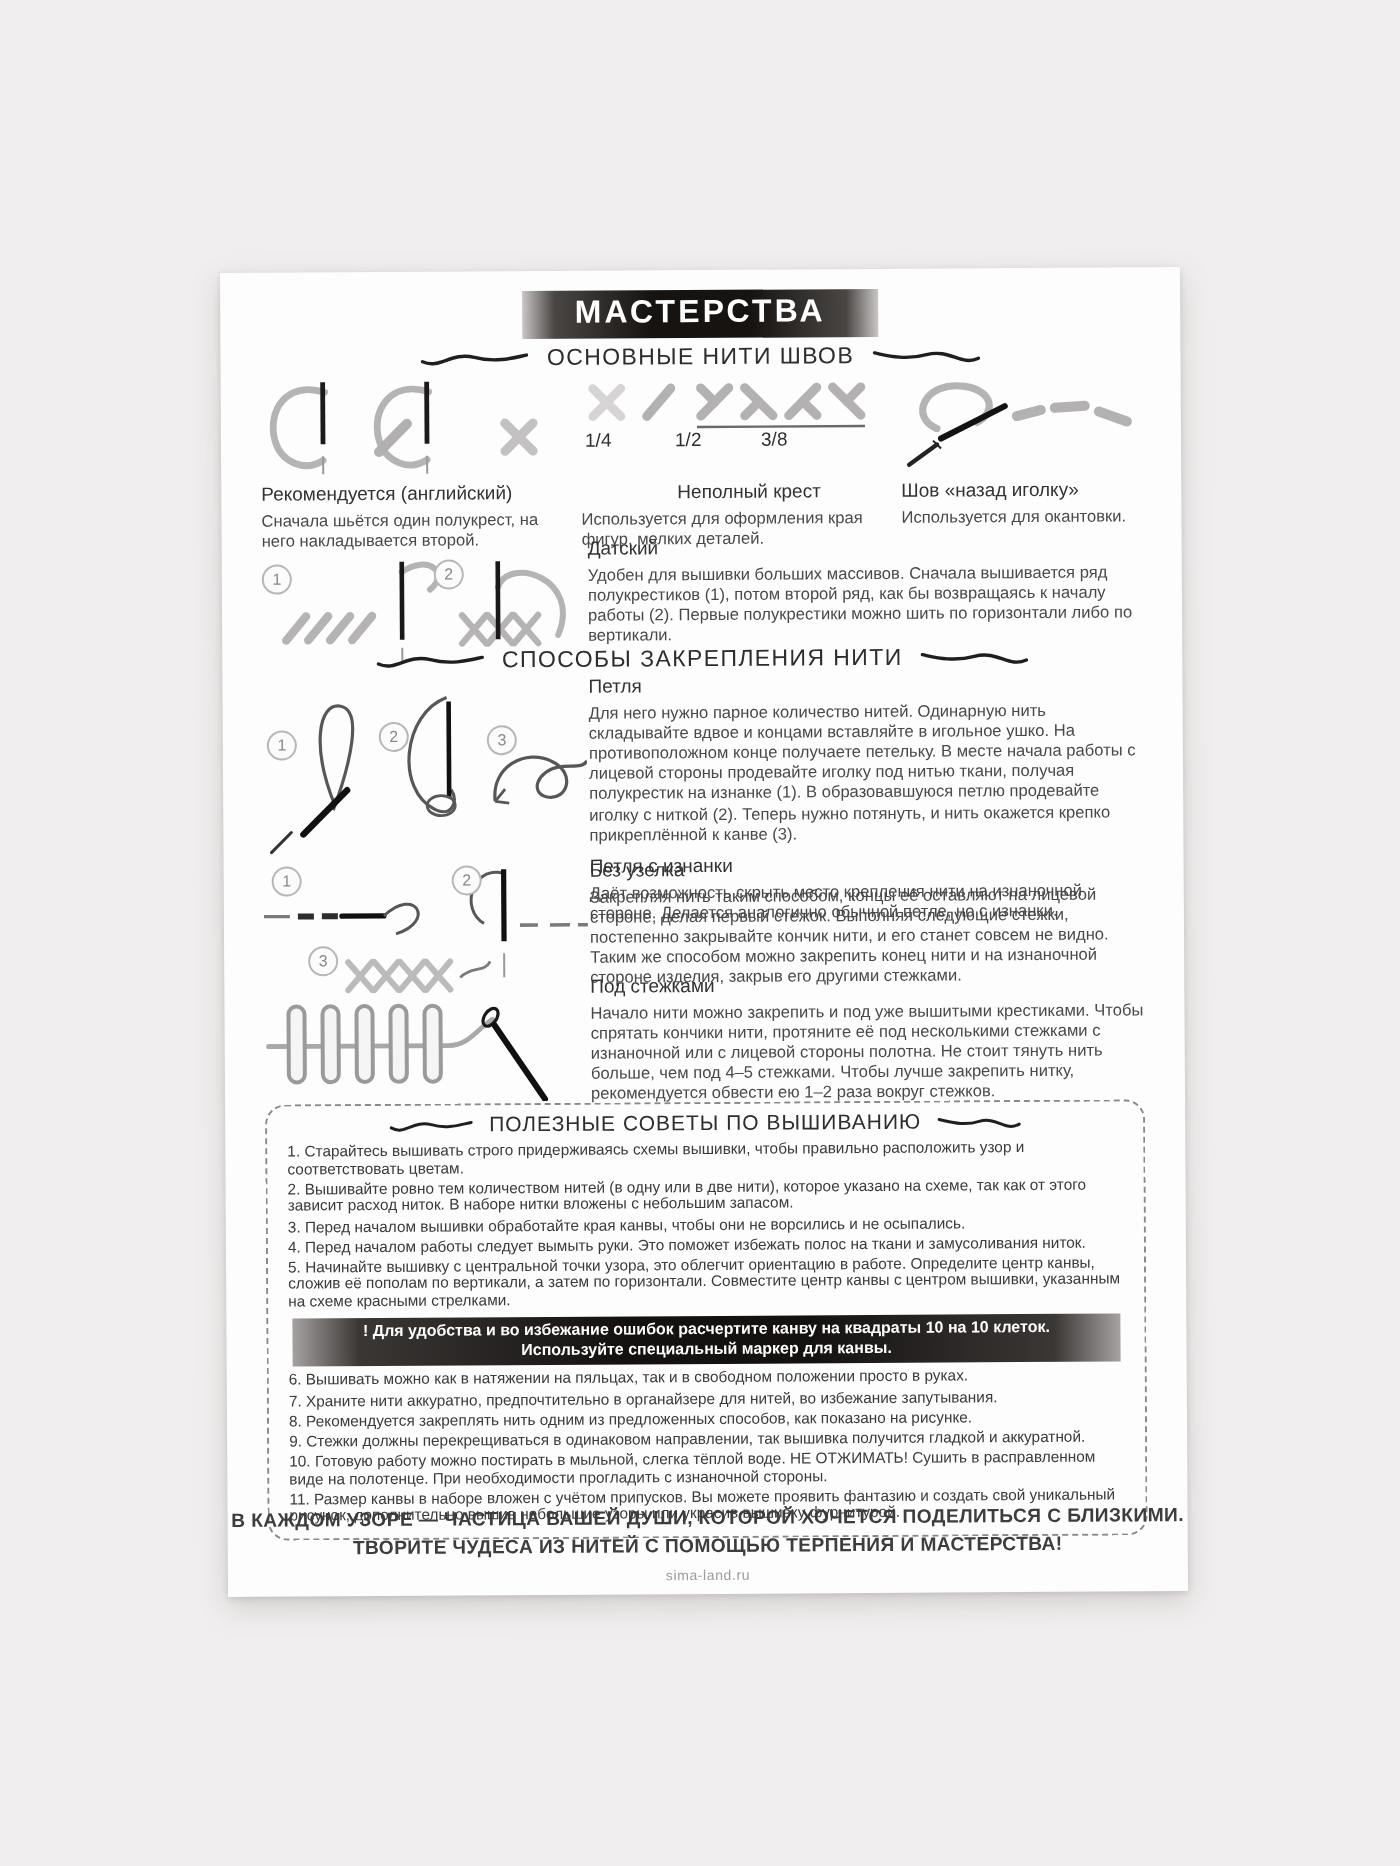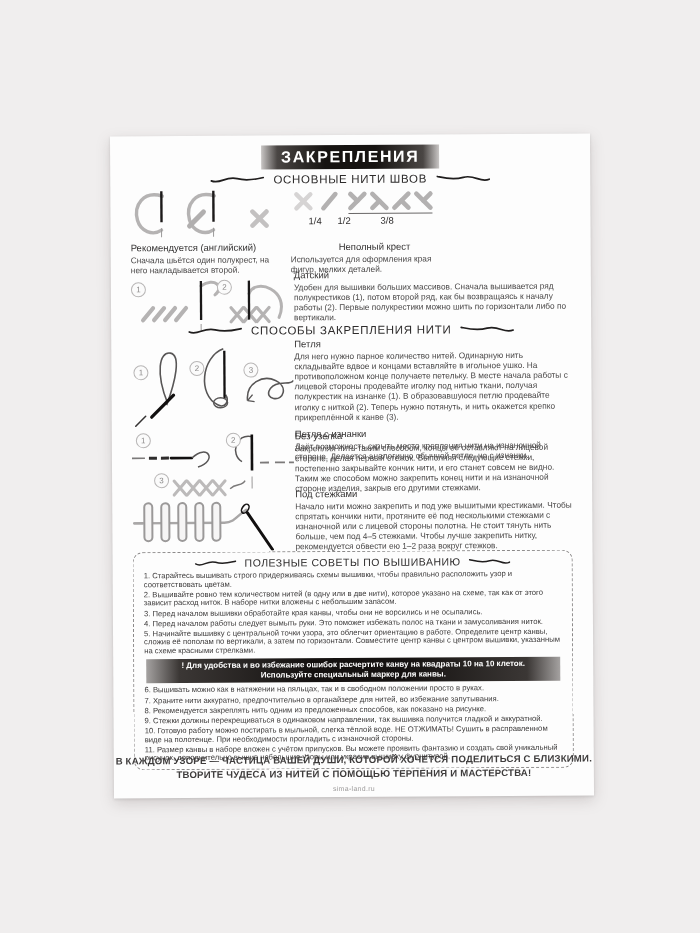--- a/index.html
+++ b/index.html
@@ -78,21 +78,21 @@
     font-size:7px;color:#9d9b9b;letter-spacing:.3px;
   }
   svg{display:block;}
 </style>
 </head>
 <body>
 
 <div class="paper">
 
   <div class="title-banner">
-    <span>ЗАКРЕПЛЕНИЯ</span>
+    <span>МАСТЕРСТВА</span>
   </div>
 
   <div class="sec-head" style="top:38px;">
     <svg class="swash" width="54" height="10" viewBox="0 0 54 10">
         <path d="M1,6 C10,10 15,1 27,4 C38,7 48,4 53,3" stroke="#201e1e" stroke-width="1.7" fill="none" stroke-linecap="round"></path>
       </svg>
     <span>ОСНОВНЫЕ НИТИ ШВОВ</span>
     <svg class="swash" style="transform:scaleX(-1);" width="54" height="10" viewBox="0 0 54 10">
         <path d="M1,6 C10,10 15,1 27,4 C38,7 48,4 53,3" stroke="#201e1e" stroke-width="1.7" fill="none" stroke-linecap="round"></path>
       </svg>
@@ -134,29 +134,46 @@
           <line x1="82" y1="7" x2="96" y2="21"></line>
             <line x1="82" y1="21" x2="89" y2="14"></line>
           <line x1="104" y1="21" x2="118" y2="7"></line>
             <line x1="111" y1="14" x2="118" y2="21"></line>
           <line x1="126" y1="7" x2="140" y2="21"></line>
             <line x1="133" y1="14" x2="140" y2="7"></line>
         </g>
         <line x1="58" y1="26.5" x2="142" y2="26.5" stroke="#6a6868" stroke-width="1.2"></line>
       </svg>
       <div class="partial-labels">
-        <span style="left:18px;">1/4</span>
+        <span style="left:2px;">1/4</span>
         <span style="left:47px;">1/2</span>
         <span style="left:90px;">3/8</span>
       </div>
     </div>
     <div class="col-title" style="margin-top:10px;padding-left:48px;">Неполный крест</div>
     <div class="col-text">Используется для оформления края фигур, мелких деталей.</div>
   </div>
 
+  <div class="col" id="col-back">
+    <div class="diag">
+      <svg width="130" height="50" viewBox="0 0 130 50">
+        <path d="M18,28 C4,22 12,4 32,7 C46,9 48,20 38,25" stroke="#b5b3b3" stroke-width="3.6" fill="none" stroke-linecap="round"></path>
+        <line x1="20" y1="33" x2="52" y2="17" stroke="#141212" stroke-width="3" stroke-linecap="round"></line>
+        <g stroke="#b3b1b1" stroke-width="5" stroke-linecap="round">
+          <line x1="58" y1="22" x2="70" y2="19"></line>
+          <line x1="77" y1="18" x2="92" y2="17"></line>
+          <line x1="99" y1="20" x2="113" y2="25"></line>
+        </g>
+        <line x1="4" y1="46" x2="18" y2="36" stroke="#242222" stroke-width="2.2" stroke-linecap="round"></line>
+        <line x1="16" y1="34" x2="20" y2="38" stroke="#242222" stroke-width="1"></line>
+      </svg>
+    </div>
+    <div class="col-title">Шов «назад иголку»</div>
+    <div class="col-text">Используется для окантовки.</div>
+  </div>
 
   <div class="drow" style="top:134px;">
     <div class="diag" style="top:6px;">
       <span class="fig-num" style="left:0;top:6px;">1</span>
       <span class="fig-num" style="left:86px;top:4px;">2</span>
       <svg width="160" height="58" viewBox="0 0 160 58">
         <g stroke="#b5b3b3" stroke-width="4.2" stroke-linecap="round">
           <line x1="12" y1="44" x2="22" y2="32"></line>
             <line x1="23" y1="44" x2="33" y2="32"></line>
           <line x1="34" y1="44" x2="44" y2="32"></line>

